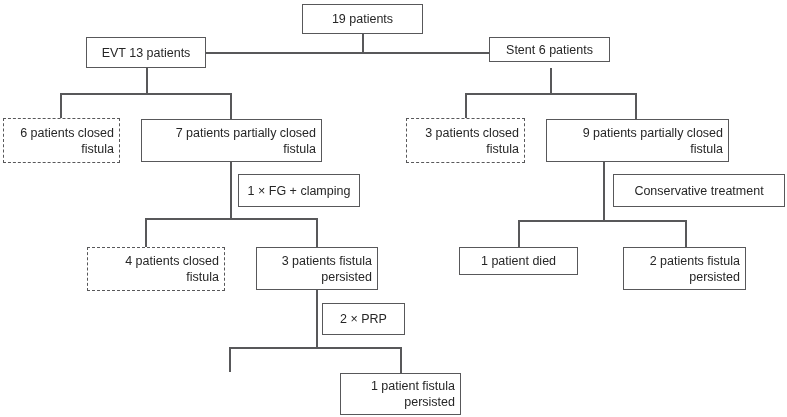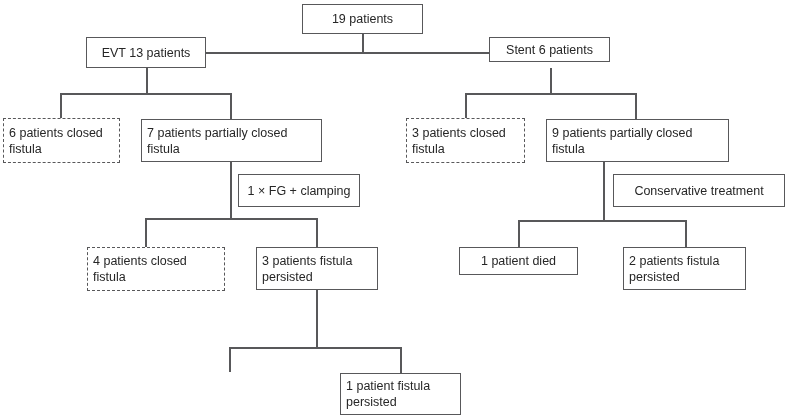--- a/index.html
+++ b/index.html
@@ -19,21 +19,21 @@
     position: absolute;
     box-sizing: border-box;
     border: 1.5px solid #58585a;
     background: #ffffff;
     color: #262626;
     font-size: 12.5px;
     line-height: 1.28;
     display: flex;
     align-items: center;
     justify-content: center;
-    text-align: left;
+    text-align: right;
     padding: 2px 5px;
   }
   .node.dashed {
     border-style: dashed;
   }
   .hline, .vline {
     position: absolute;
     background: #58585a;
   }
   .hline { height: 1.5px; }
@@ -55,20 +55,21 @@
   <div class="node" style="left:546px;top:119px;width:183px;height:43px">9 patients partially closed fistula</div>
 
   <div class="node" style="left:238px;top:174px;width:122px;height:33px">1 × FG + clamping</div>
   <div class="node" style="left:613px;top:174px;width:172px;height:33px">Conservative treatment</div>
 
   <div class="node dashed" style="left:87px;top:247px;width:138px;height:44px">4 patients closed fistula</div>
   <div class="node" style="left:256px;top:247px;width:122px;height:43px">3 patients fistula persisted</div>
   <div class="node" style="left:459px;top:247px;width:119px;height:28px">1 patient died</div>
   <div class="node" style="left:623px;top:247px;width:123px;height:43px">2 patients fistula persisted</div>
 
+  <div class="node" style="left:322px;top:303px;width:83px;height:32px">2 × PRP</div>
 
   <div class="node" style="left:340px;top:373px;width:121px;height:42px">1 patient fistula persisted</div>
 
   <div class="vline" style="left:362px;top:33px;height:19px"></div>
   <div class="hline" style="left:206px;top:52px;width:283px"></div>
 
   <div class="vline" style="left:146px;top:68px;height:25px"></div>
   <div class="hline" style="left:60px;top:93px;width:170px"></div>
   <div class="vline" style="left:60px;top:93px;height:25px"></div>
   <div class="vline" style="left:230px;top:93px;height:26px"></div>

